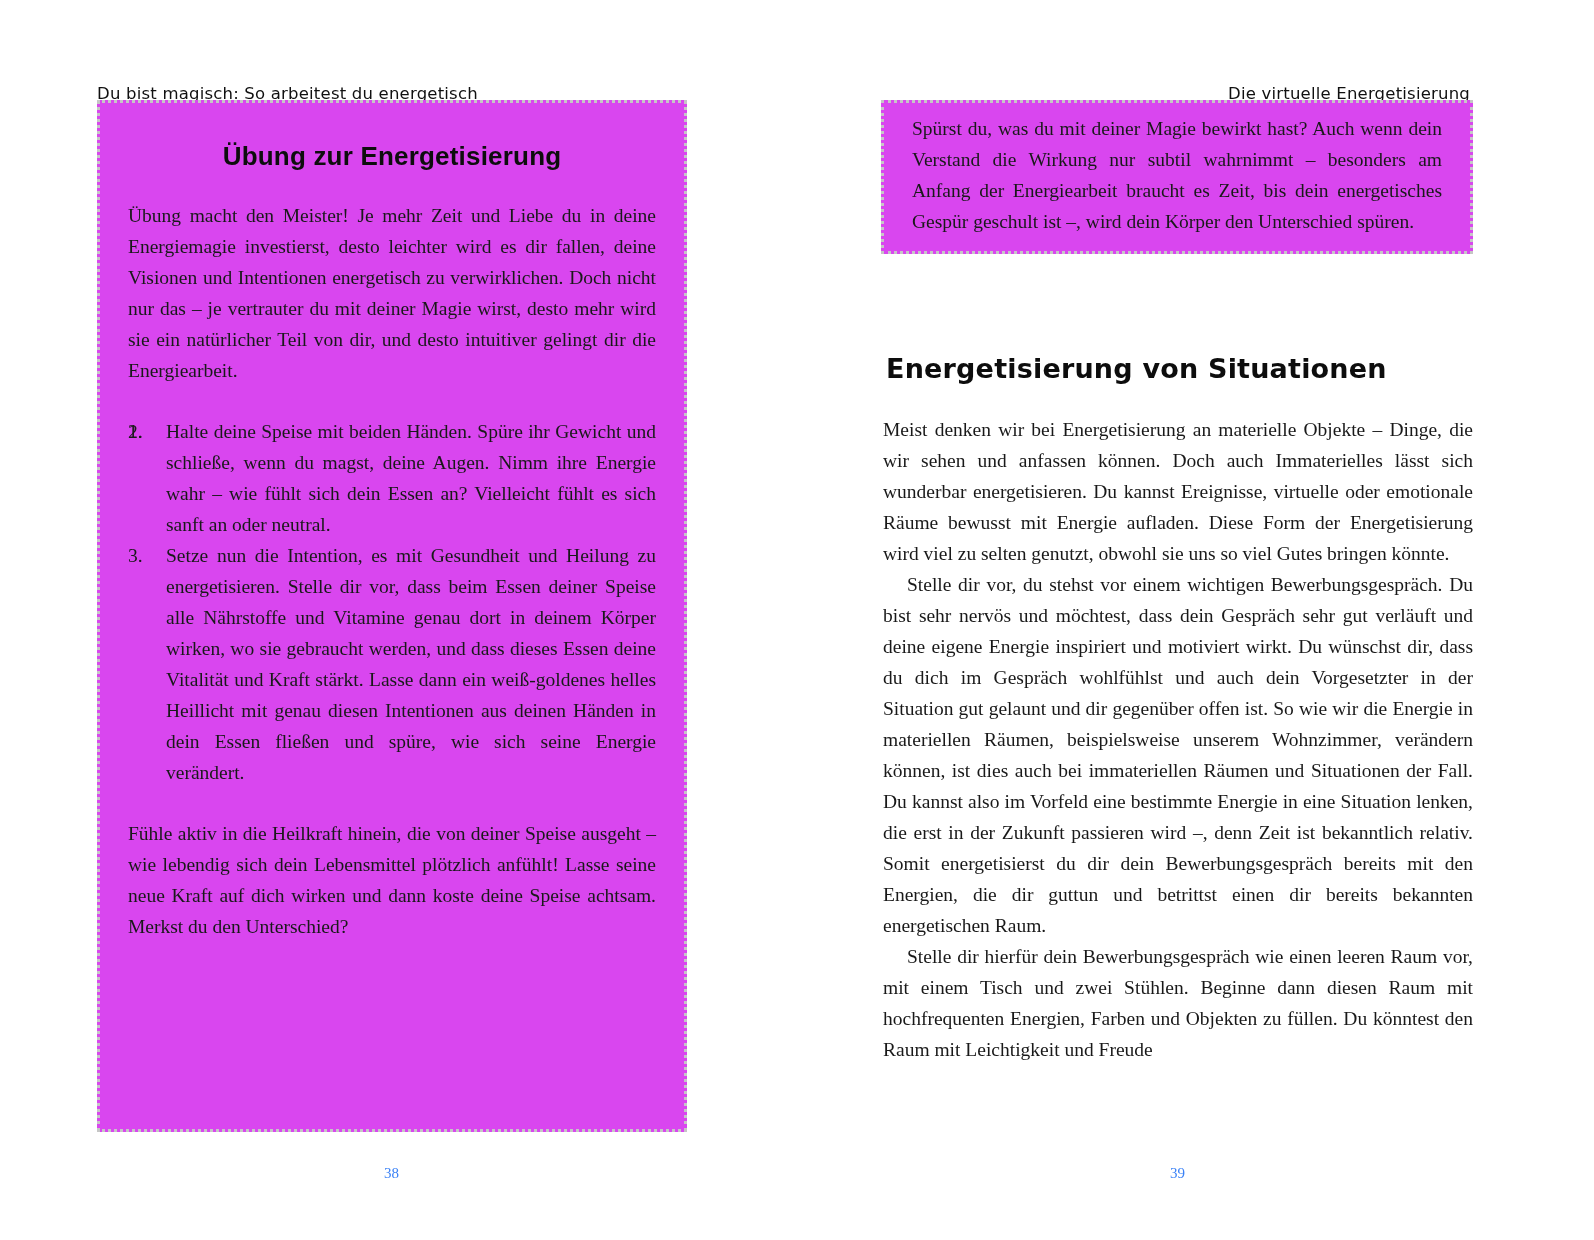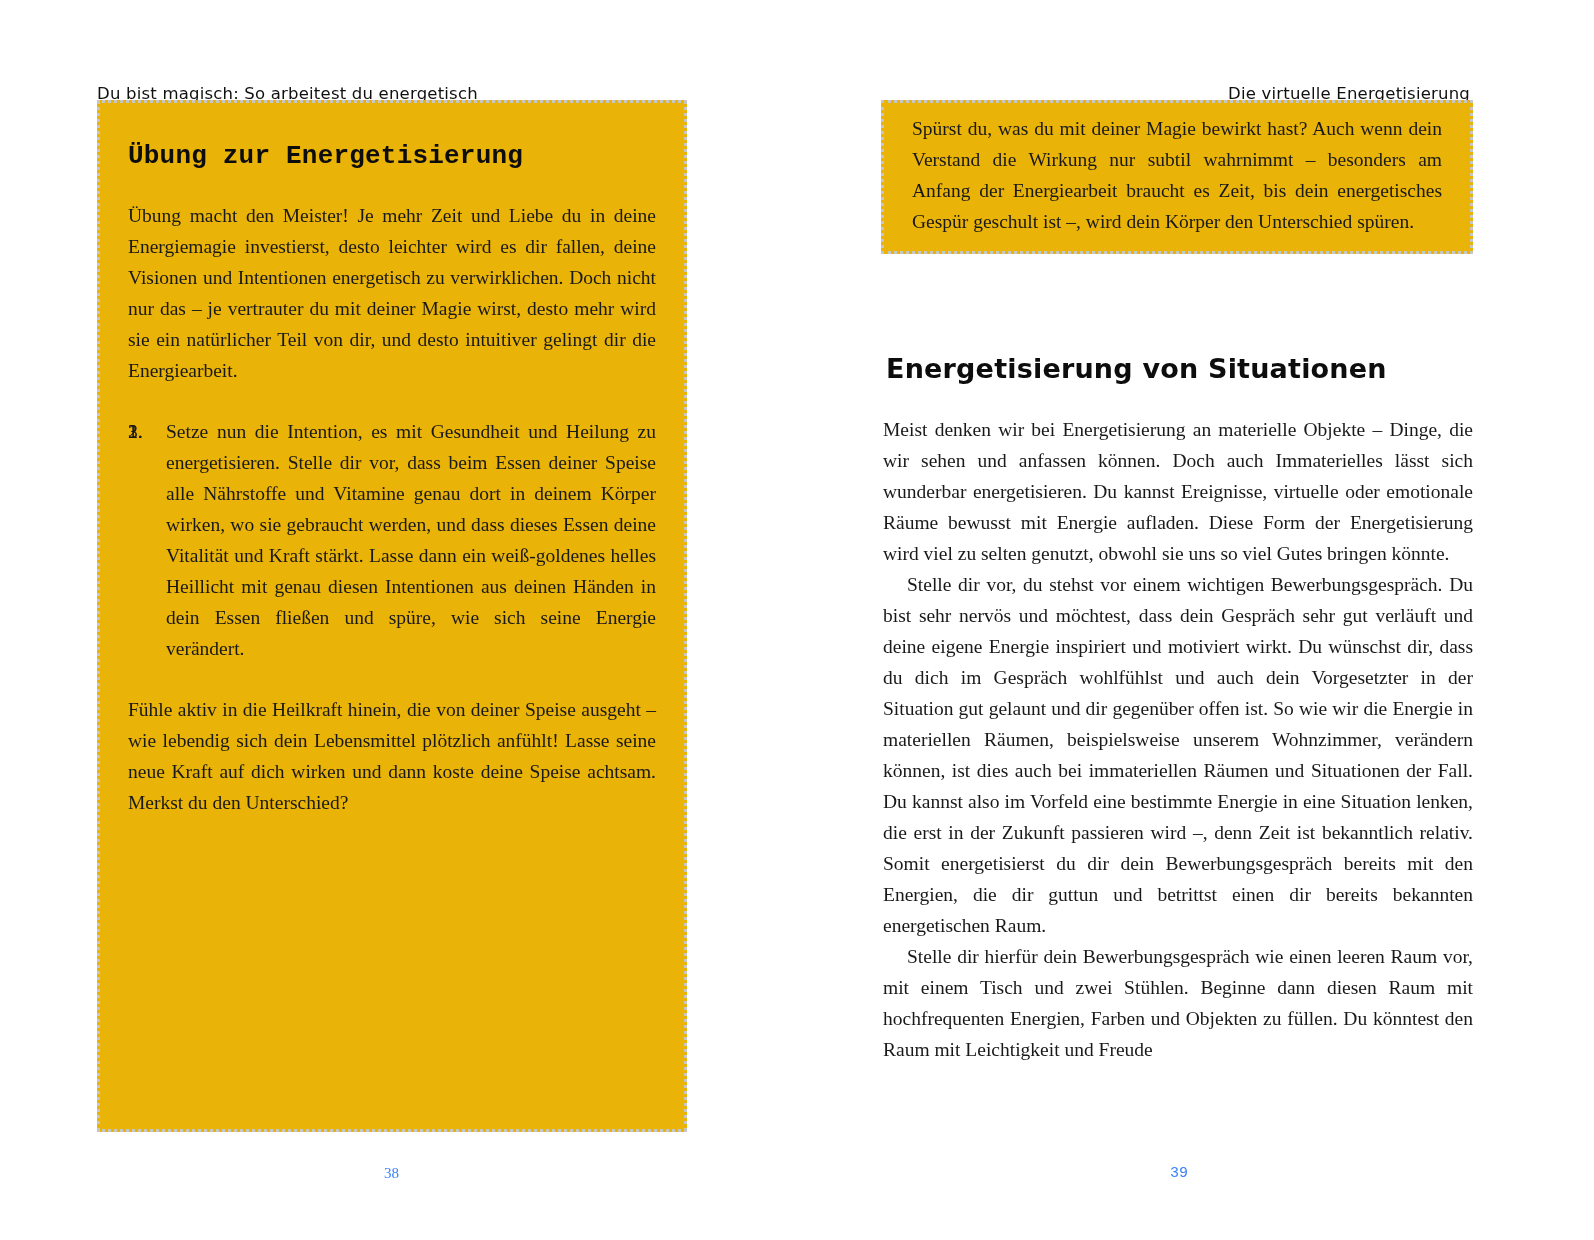--- a/index.html
+++ b/index.html
@@ -25,40 +25,41 @@
     white-space: nowrap;
     margin-top: 32px;
   }
   .running-head.left  { left: 97px; }
   .running-head.right { right: 124px; }
 
   .dotted-box {
     position: absolute;
     border: 3px dotted #c6c6c6;
     box-sizing: border-box;
-    background: #eab308;
+    background: #d946ef;
   }
   .box-left {
     left: 97px;
     top: 100px;
     width: 590px;
     height: 1032px;
     padding: 20px 28px 20px 28px;
   }
   .box-right {
     left: 881px;
     top: 100px;
     width: 592px;
     padding: 10px 28px 14px 28px;
   }
 
   .box-title {
-    font-family: Liberation Mono, monospace;
+    font-family: Liberation Sans, sans-serif;
     font-weight: 700;
     font-size: 26px;
+    text-align: center;
     margin: 18px 0 28px 0;
     color: #0d0d0d;
     letter-spacing: 0.2px;
   }
 
   .serif-body {
     font-family: "Liberation Serif", serif;
     font-size: 19.5px;
     line-height: 31px;
     text-align: justify;
@@ -107,40 +108,41 @@
   .right-body p.indented { text-indent: 24px; }
 
   .page-number {
     position: absolute;
     bottom: 58px;
     font-family: "Liberation Serif", serif;
     font-size: 15px;
     color: #3b82f6;
   }
   .page-number.left  { left: 384px; }
-  .page-number.right { left: 1170px; font-family: Liberation Mono, monospace; }
+  .page-number.right { left: 1170px; }
 </style>
 </head>
 <body>
 
 <div class="spread">
 
   <div class="running-head left">Du bist magisch: So arbeitest du energetisch</div>
 
   <div class="dotted-box box-left serif-body">
     <h2 class="box-title">Übung zur Energetisierung</h2>
 
     <p class="intro">Übung macht den Meister! Je mehr Zeit und Liebe du in deine Energiemagie investierst, desto leichter wird es dir fallen, deine Visionen und Intentionen energetisch zu verwirklichen. Doch nicht nur das – je vertrauter du mit deiner Magie wirst, desto mehr wird sie ein natürlicher Teil von dir, und desto intuitiver gelingt dir die Energiearbeit.</p>
 
     <ol class="box-list">
       <li>
         <span class="num">1.</span>
       </li>
       <li>
         <span class="num">2.</span>
+        <span>Halte deine Speise mit beiden Händen. Spüre ihr Gewicht und schließe, wenn du magst, deine Augen. Nimm ihre Energie wahr – wie fühlt sich dein Essen an? Vielleicht fühlt es sich sanft an oder neutral.</span>
       </li>
       <li>
         <span class="num">3.</span>
         <span>Setze nun die Intention, es mit Gesundheit und Heilung zu energetisieren. Stelle dir vor, dass beim Essen deiner Speise alle Nährstoffe und Vitamine genau dort in deinem Körper wirken, wo sie gebraucht werden, und dass dieses Essen deine Vitalität und Kraft stärkt. Lasse dann ein weiß-goldenes helles Heillicht mit genau diesen Intentionen aus deinen Händen in dein Essen fließen und spüre, wie sich seine Energie verändert.</span>
       </li>
     </ol>
 
     <p class="outro">Fühle aktiv in die Heilkraft hinein, die von deiner Speise ausgeht – wie lebendig sich dein Lebensmittel plötzlich anfühlt! Lasse seine neue Kraft auf dich wirken und dann koste deine Speise achtsam. Merkst du den Unterschied?</p>
   </div>
 

